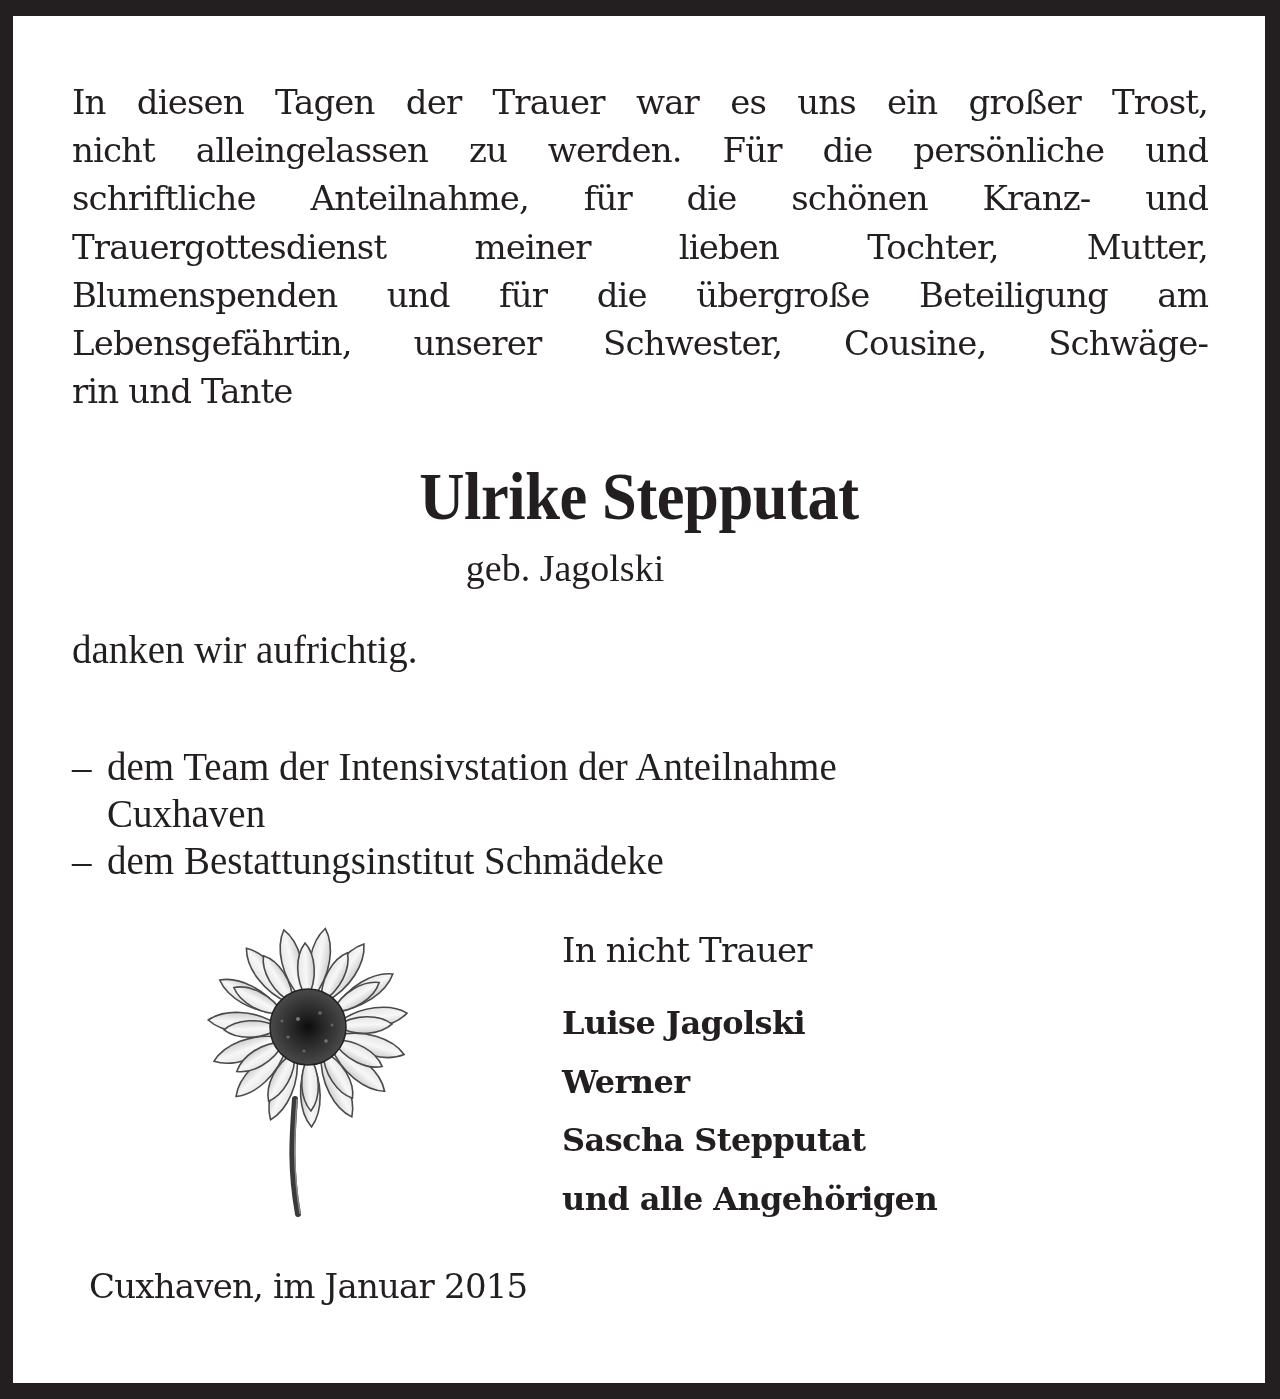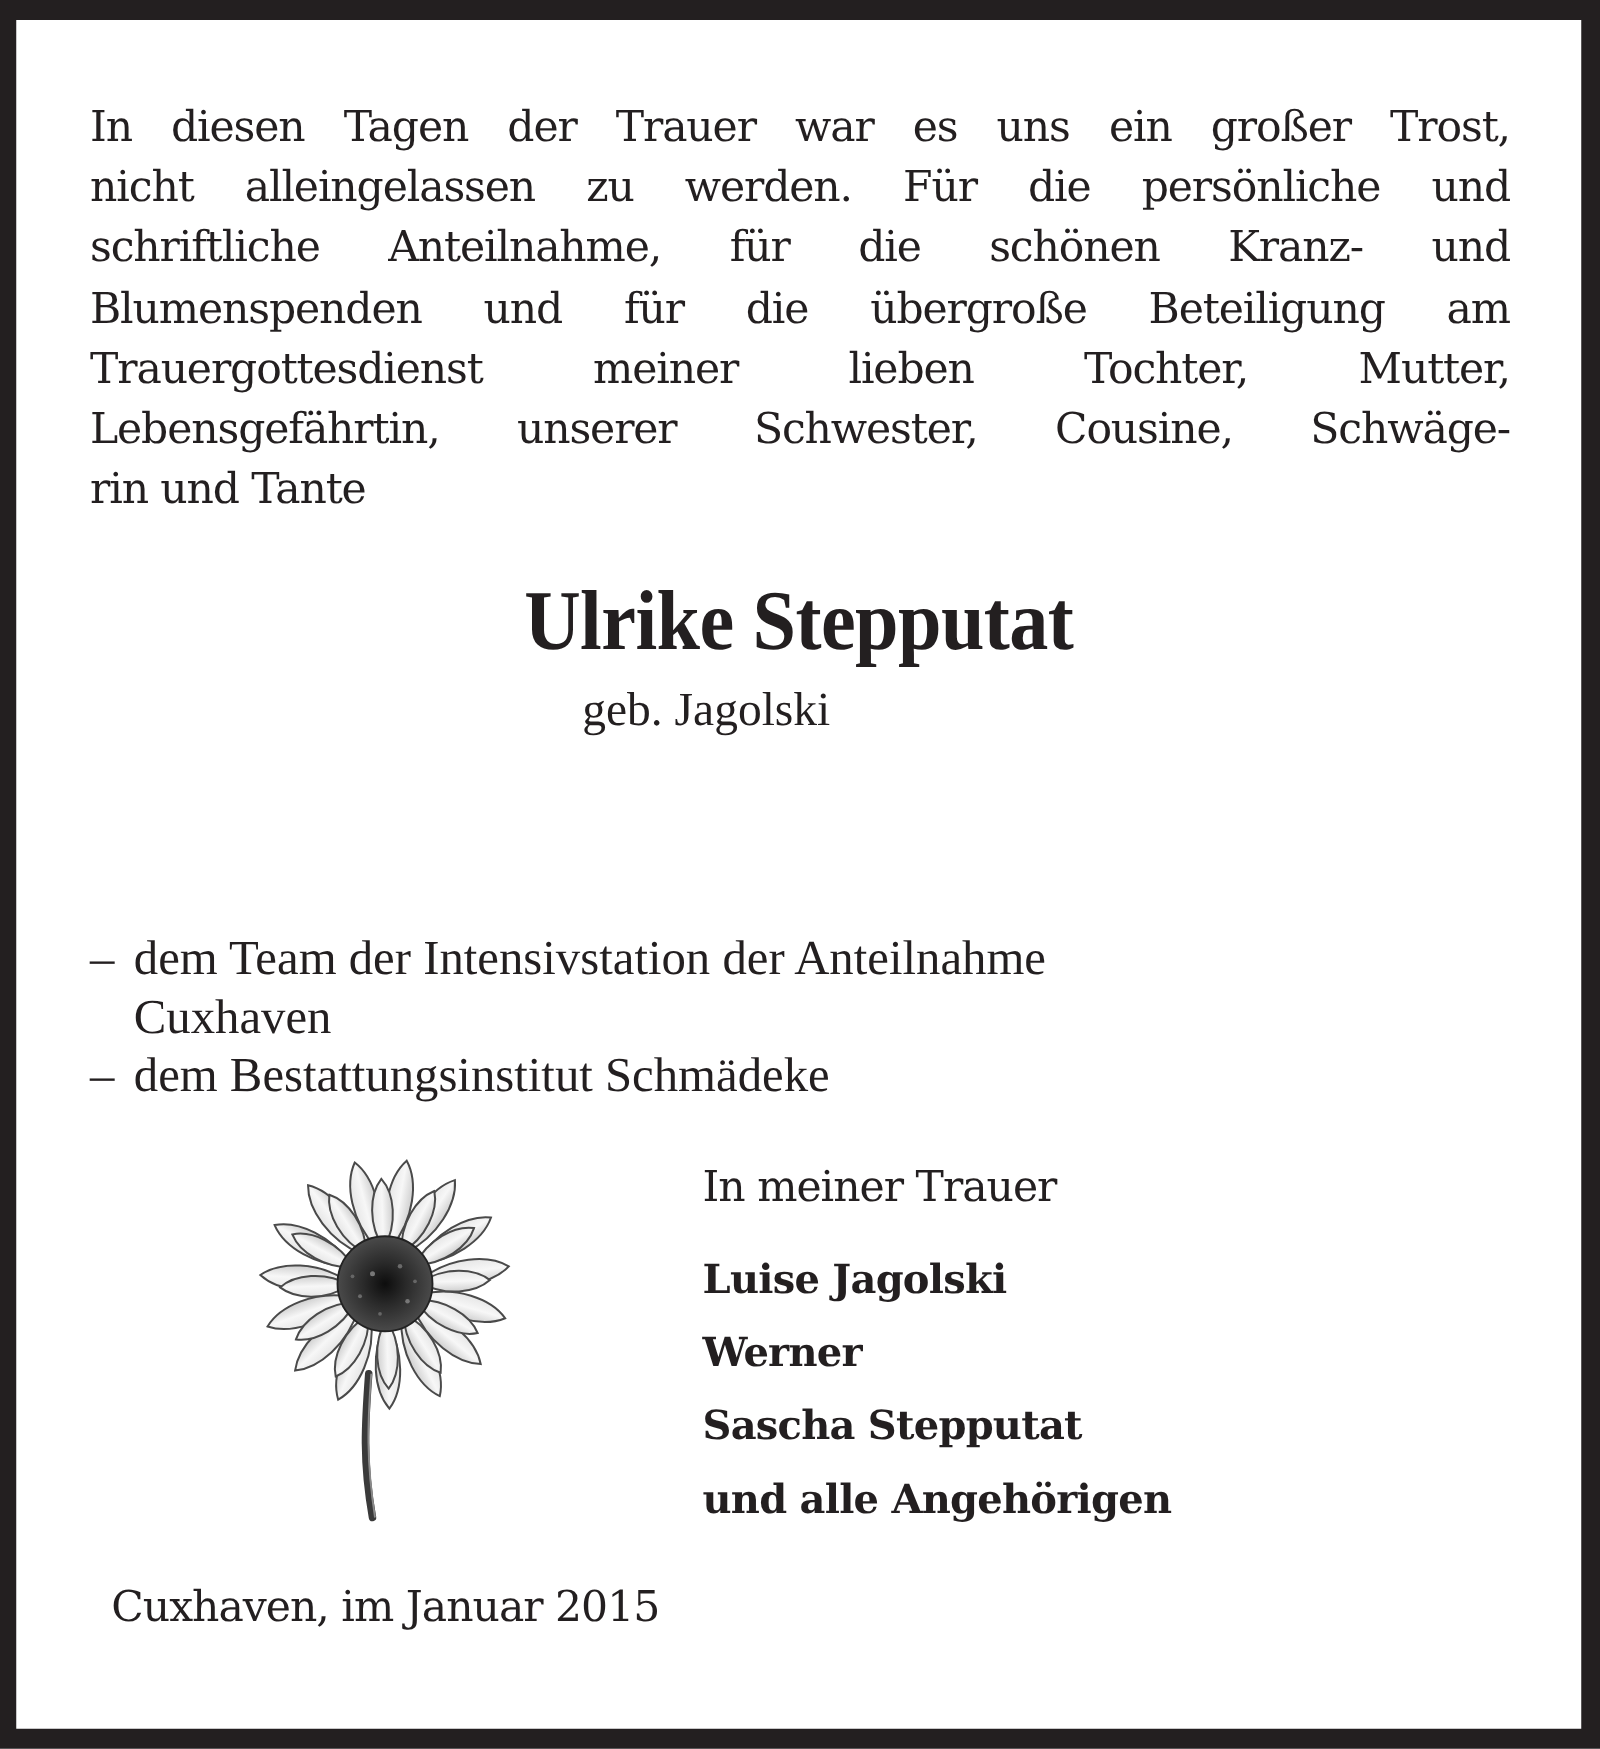--- a/index.html
+++ b/index.html
@@ -86,29 +86,30 @@
 </style>
 </head>
 <body>
 
 <div class="card">
 
   <div class="intro">
     <span class="line">In diesen Tagen der Trauer war es uns ein großer Trost,</span>
     <span class="line">nicht alleingelassen zu werden. Für die persönliche und</span>
     <span class="line">schriftliche Anteilnahme, für die schönen Kranz- und</span>
+    <span class="line">Trauergottesdienst meiner lieben Tochter, Mutter,</span>
     <span class="line">Blumenspenden und für die übergroße Beteiligung am</span>
-    <span class="line">Trauergottesdienst meiner lieben Tochter, Mutter,</span>
     <span class="line">Lebensgefährtin, unserer Schwester, Cousine, Schwäge-</span>
     <span class="line last">rin und Tante</span>
   </div>
 
   <div class="name">Ulrike Stepputat</div>
   <div class="maiden">geb. Jagolski</div>
 
+  <div class="plain thanks">danken wir aufrichtig.</div>
 
 
   <ul class="plain list">
     <li>
       <span class="dash">–</span>
       <span>dem Team der Intensivstation der Anteilnahme</span><br>
       <span>Cuxhaven</span>
     </li>
     <li>
       <span class="dash">–</span>
@@ -174,21 +175,21 @@
         <circle cx="-20" cy="10" r="1.6" fill="#6a6a6a" stroke="none"></circle>
         <circle cx="18" cy="14" r="1.8" fill="#777" stroke="none"></circle>
         <circle cx="-4" cy="24" r="1.5" fill="#666" stroke="none"></circle>
         <circle cx="24" cy="-2" r="1.5" fill="#666" stroke="none"></circle>
         <circle cx="-26" cy="-6" r="1.5" fill="#666" stroke="none"></circle>
       </g>
     </svg>
   </div>
 
   <div class="mourn">
-    <div class="head">In meiner Trauer</div>
+    <div class="head">In nicht Trauer</div>
     <div class="signer">Luise Jagolski</div>
     <div class="signer">Werner</div>
     <div class="signer">Sascha Stepputat</div>
     <div class="signer">und alle Angehörigen</div>
   </div>
 
   <div class="place-date">Cuxhaven, im Januar 2015</div>
 
 </div>
 

